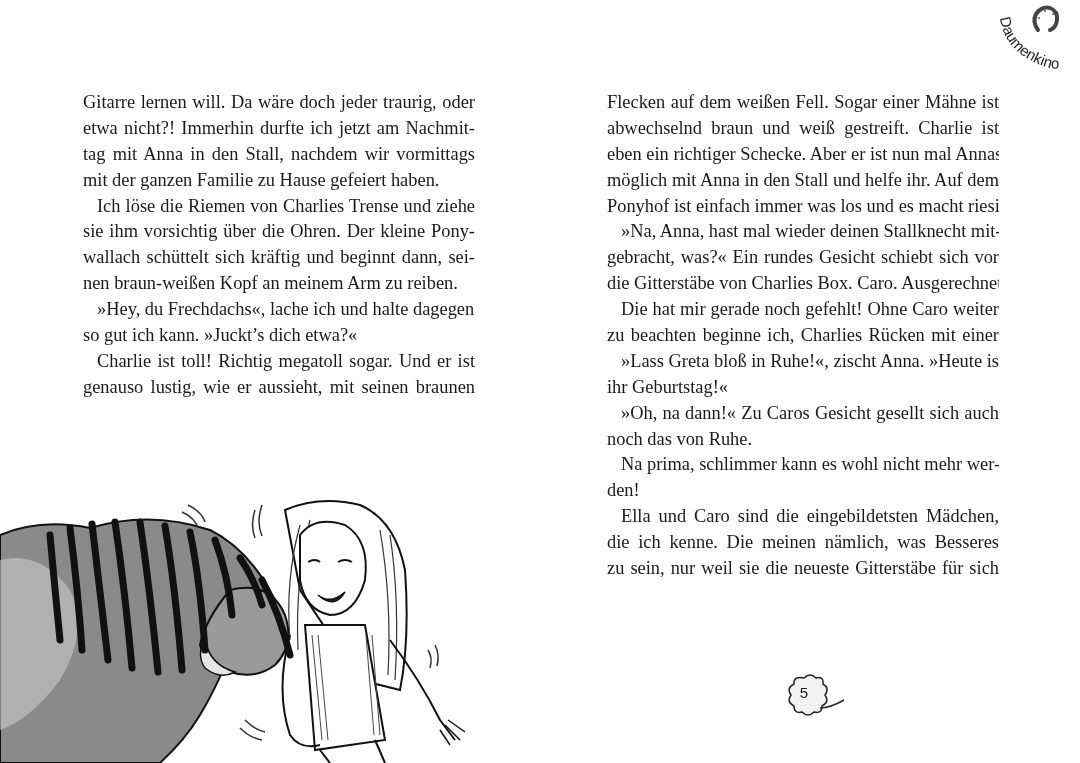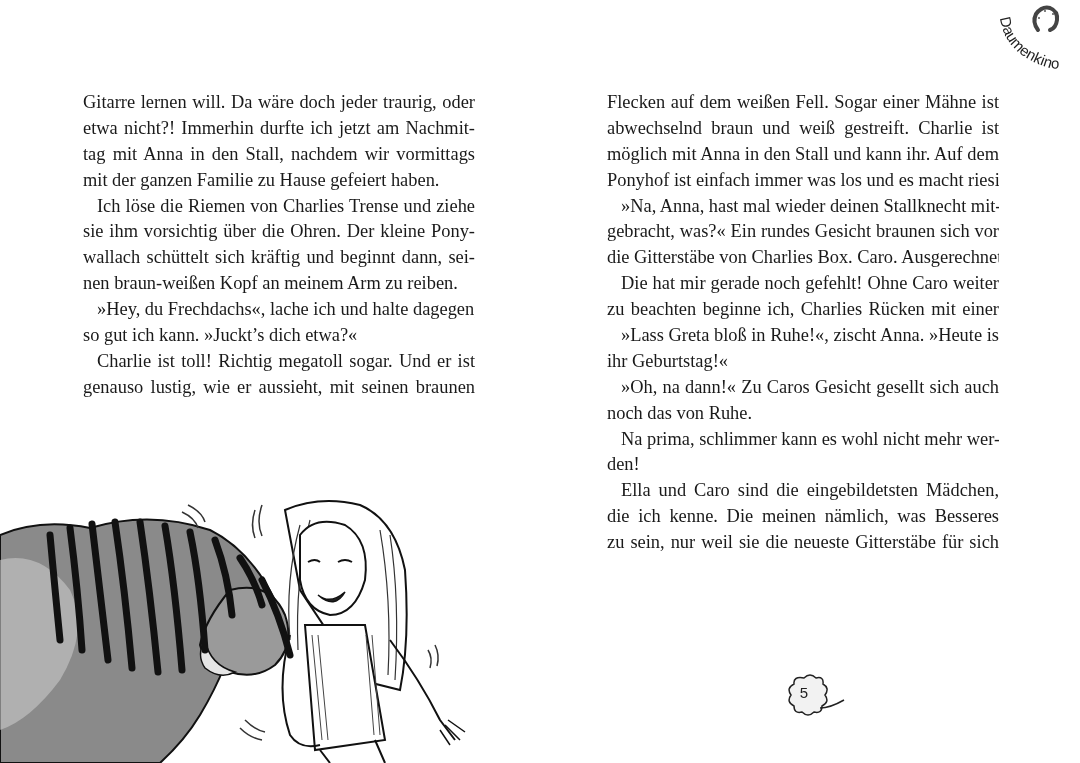--- a/index.html
+++ b/index.html
@@ -106,24 +106,25 @@
 
       <path d="M320 310 L330 323 M375 300 L385 323" stroke="#111" stroke-width="2"></path>
     </svg>
   </div>
 </div>
 
 <div class="page page-right">
   <div class="text-block" id="right-text">
       <div class="line">Flecken auf dem weißen Fell. Sogar einer Mähne ist</div>
       <div class="line">abwechselnd braun und weiß gestreift. Charlie ist</div>
-      <div class="line">möglich mit Anna in den Stall und kann ihr. Auf dem</div>
+      <div class="line">eben ein richtiger Schecke. Aber er ist nun mal Annas</div>
+      <div class="line">möglich mit Anna in den Stall und helfe ihr. Auf dem</div>
       <div class="line">Ponyhof ist einfach immer was los und es macht riesi-</div>
       <div class="line indent">»Na, Anna, hast mal wieder deinen Stallknecht mit-</div>
-      <div class="line">gebracht, was?« Ein rundes Gesicht braunen sich vor</div>
+      <div class="line">gebracht, was?« Ein rundes Gesicht schiebt sich vor</div>
       <div class="line">die Gitterstäbe von Charlies Box. Caro. Ausgerechnet!</div>
       <div class="line indent">Die hat mir gerade noch gefehlt! Ohne Caro weiter</div>
       <div class="line">zu beachten beginne ich, Charlies Rücken mit einer</div>
       <div class="line indent">»Lass Greta bloß in Ruhe!«, zischt Anna. »Heute ist</div>
       <div class="line last">ihr Geburtstag!«</div>
       <div class="line indent">»Oh, na dann!« Zu Caros Gesicht gesellt sich auch</div>
       <div class="line last">noch das von Ruhe.</div>
       <div class="line indent">Na prima, schlimmer kann es wohl nicht mehr wer-</div>
       <div class="line last">den!</div>
       <div class="line indent">Ella und Caro sind die eingebildetsten Mädchen,</div>

